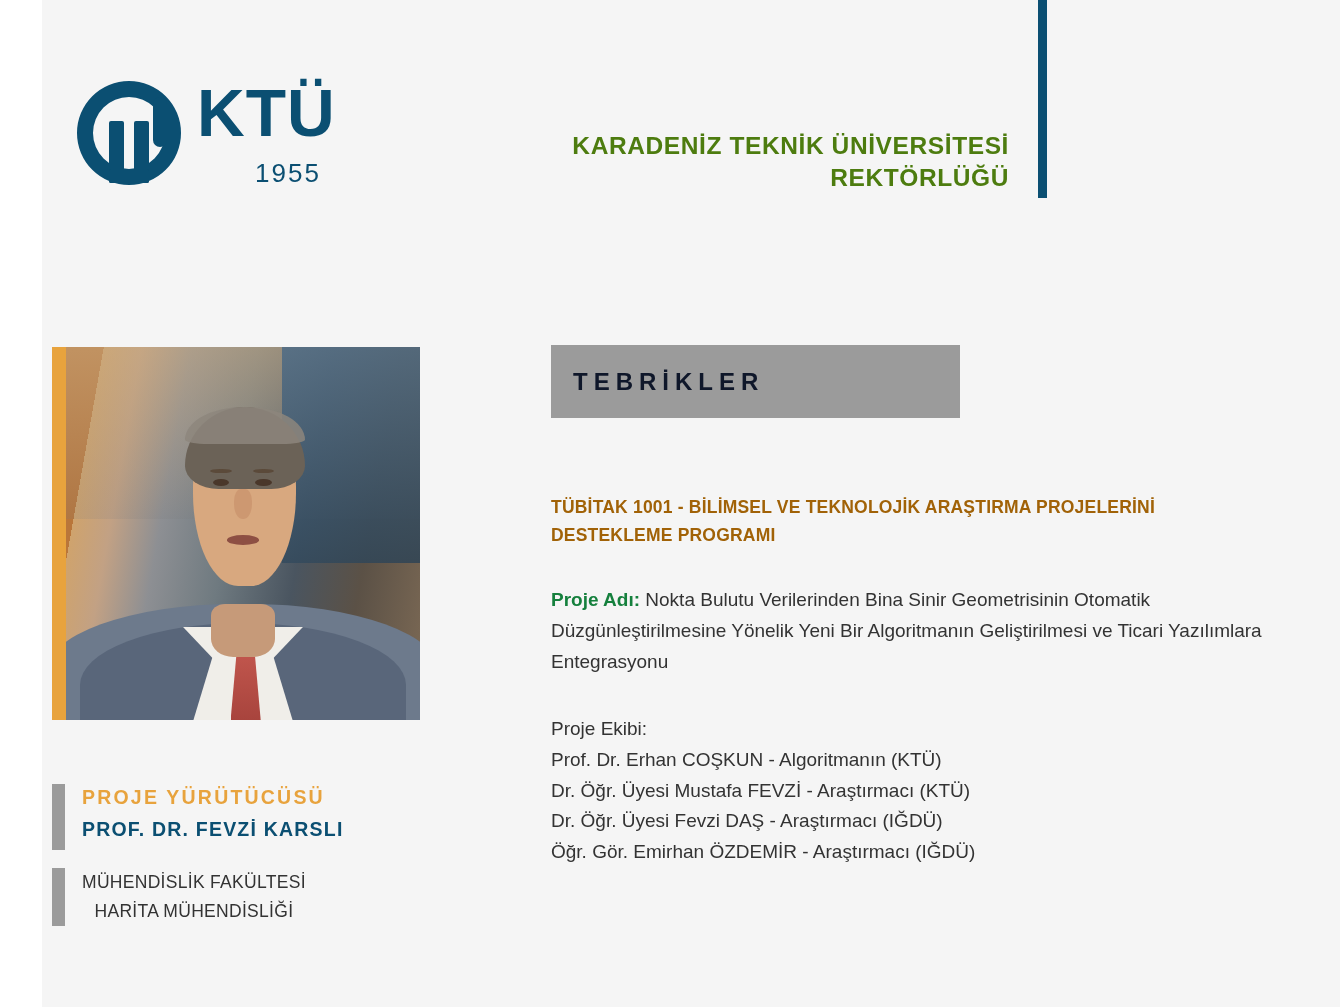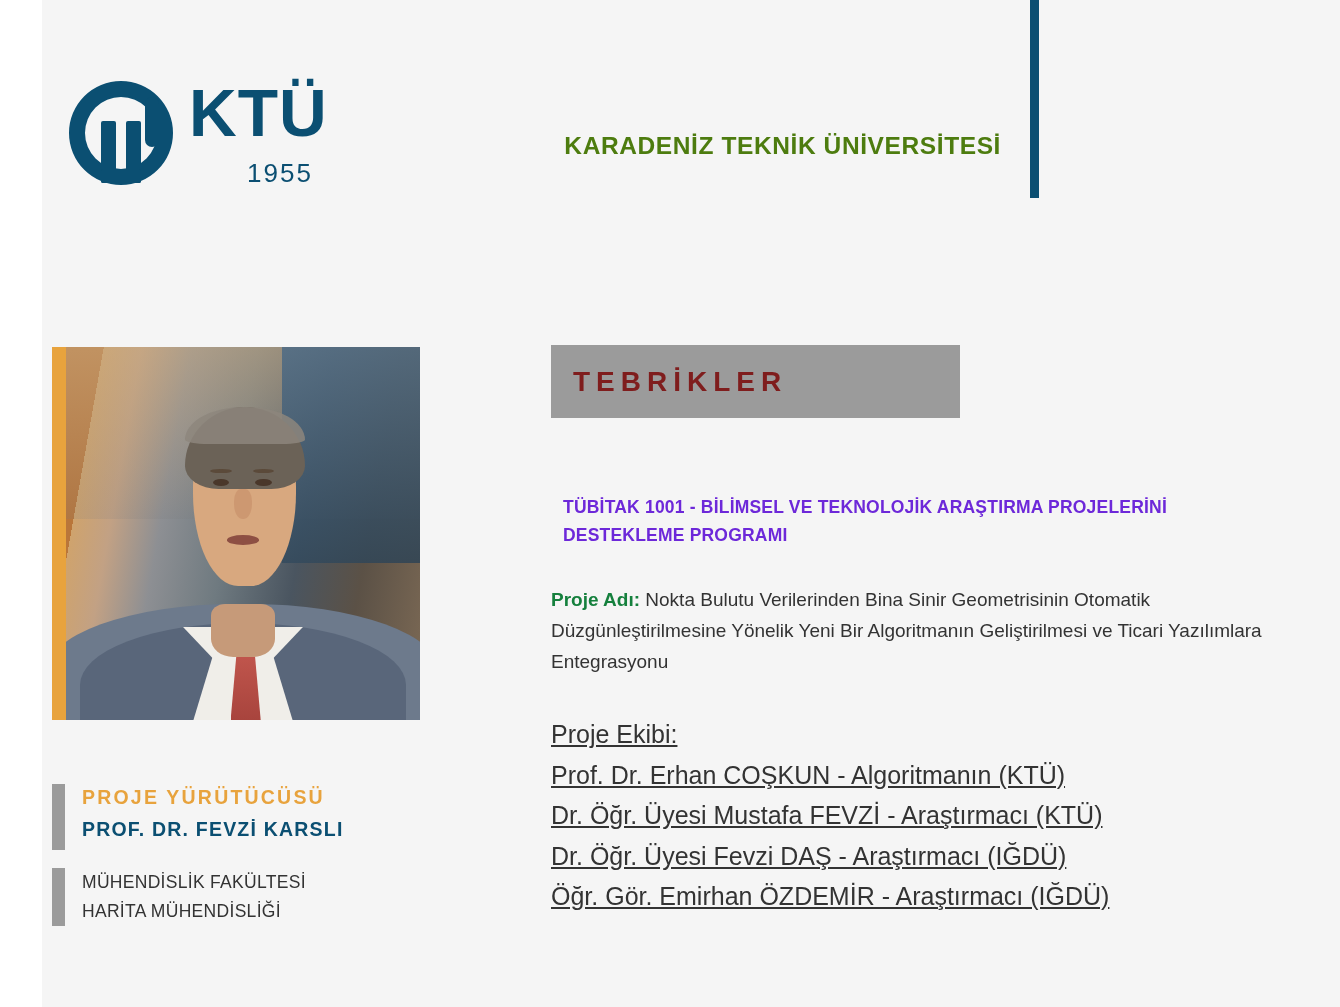--- a/index.html
+++ b/index.html
@@ -26,21 +26,21 @@
   .page-bg-white-left {
     position: absolute;
     left: 0; top: 0;
     width: 42px; height: 1007px;
     background: #ffffff;
   }
 
   
   .header {
     position: absolute;
-    left: 5px; top: 0;
+    left: 13px; top: 0;
     width: 1092px;
     height: 228px;
   }
   .logo-wrap {
     position: absolute;
     left: 56px;
     top: 72px;
     width: 300px;
     height: 120px;
   }
@@ -257,53 +257,53 @@
     height: 58px;
     background: #9b9b9b;
   }
   .lc-dept {
     position: absolute;
     left: 30px; top: 88px;
     font-size: 17.5px;
     color: #333333;
     line-height: 1.65;
     letter-spacing: 0.3px;
+    text-align: center;
   }
 
   
   .tebrikler-box {
     position: absolute;
     left: 551px;
     top: 345px;
     width: 409px;
     height: 73px;
     background: #9b9b9b;
   }
   .tebrikler-text {
     position: absolute;
     left: 22px;
     top: 50%;
     transform: translateY(-50%);
-    color: #7f1d1d;
-    font-size: 28px;
+    color: #0f172a;
+    font-size: 24px;
     font-weight: bold;
     letter-spacing: 6px;
   }
 
   .program-title {
     position: absolute;
     left: 551px;
     top: 493px;
     width: 725px;
-    color: #6d28d9;
+    color: #a16207;
     font-size: 17.5px;
     font-weight: bold;
     line-height: 1.6;
     letter-spacing: 0.2px;
-    margin-left: 12px;
   }
 
   .proje-adi {
     position: absolute;
     left: 551px;
     top: 585px;
     width: 725px;
     font-size: 19px;
     line-height: 1.62;
     color: #333333;
@@ -311,24 +311,23 @@
   .proje-adi .label {
     color: #15803d;
     font-weight: bold;
   }
 
   .ekip {
     position: absolute;
     left: 551px;
     top: 714px;
     width: 725px;
-    font-size: 25px;
+    font-size: 19px;
     line-height: 1.62;
     color: #333333;
-    text-decoration: underline;
   }
   .ekip div { white-space: nowrap; }
 </style>
 </head>
 <body>
 
 <div class="page-bg"></div>
 <div class="page-bg-white-left"></div>
 
 <div class="header">
@@ -340,20 +339,21 @@
       <rect x="65" y="44" width="15" height="62" rx="2" fill="#0b4f72"></rect>
       <rect x="40" y="92" width="40" height="14" rx="2" fill="#0b4f72"></rect>
       <rect x="84" y="20" width="14" height="50" rx="7" fill="#0b4f72"></rect>
     </svg>
     <div class="logo-text">KTÜ</div>
     <div class="logo-year">1955</div>
   </div>
 
   <div class="header-title">
     <div>KARADENİZ TEKNİK ÜNİVERSİTESİ</div>
+    <div>REKTÖRLÜĞÜ</div>
   </div>
 
   <div class="header-bar"></div>
 </div>
 
 <div class="photo-block">
   <div class="photo-accent"></div>
   <div class="photo">
     <div class="ph-bg"></div>
     <div class="ph-bg2"></div>

